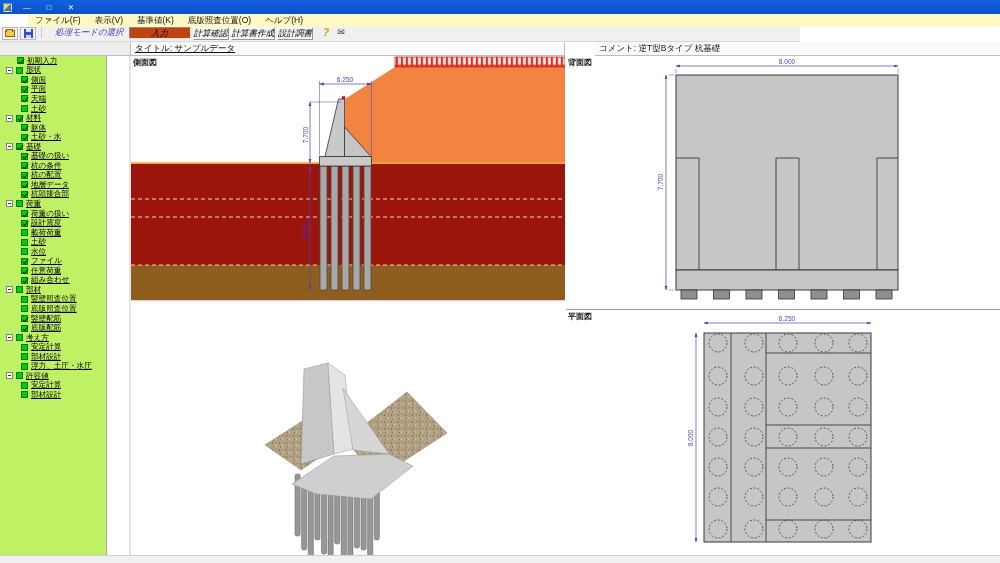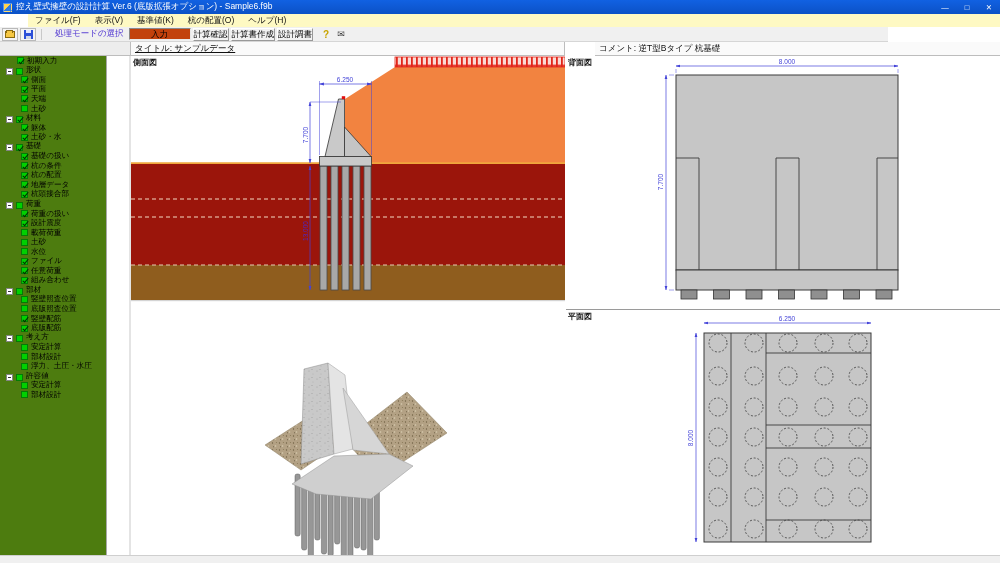--- a/index.html
+++ b/index.html
@@ -14,22 +14,22 @@
     background:linear-gradient(135deg,#ffd34d 0 45%,#2d7ae0 45% 100%); border:1px solid #fff3; }
   .title-text { flex:1; white-space:nowrap; overflow:hidden; }
   .winbtns { display:flex; height:100%; }
   .winbtn { width:22px; height:100%; display:flex; align-items:center; justify-content:center;
     font-size:7.5px; color:#fff; }
 
   .menubar { position:absolute; top:14px; left:0; width:1000px; height:13px;
     background:#fef9c3; display:flex; align-items:center; font-size:8.5px; color:#111;margin-left:28px; }
   .menu-item { padding:0 7px; }
 
-  .toolbar { position:absolute; top:27px; left:0; width:888px; height:15px;
-    background:#f0f0f0; border-bottom:1px solid #d6d6d6; display:flex; align-items:center; font-size:8.5px; }
+  .toolbar { position:absolute; top:27px; left:0; width:800px; height:15px;
+    background:#f0f0f0; border-bottom:1px solid #d6d6d6; display:flex; align-items:flex-start; font-size:8.5px;font-style:italic; }
   .tbtn-ico { width:16px; height:13px; margin-left:2px; border:1px solid #b9b9b9;
     background:#f4f4f4; display:flex; align-items:center; justify-content:center; position:relative; }
   .ico-folder { width:10px; height:7px; background:#f7c843; border:1px solid #8a6a10; position:relative; }
   .ico-folder::before { content:""; position:absolute; top:-2px; left:0; width:5px; height:2px;
     background:#f7c843; border:1px solid #8a6a10; border-bottom:none; }
   .ico-floppy { width:9px; height:9px; background:#2b4fd8; position:relative; }
   .ico-floppy::before { content:""; position:absolute; top:0; left:2px; width:5px; height:3px; background:#dfe6ff; }
   .ico-floppy::after { content:""; position:absolute; bottom:0; left:2px; width:5px; height:3px; background:#cfd6e8; }
   .tb-sep { width:1px; height:11px; background:#c9c9c9; margin:0 5px; }
   .mode-label { color:#4a2fd0; margin:0 5px 0 8px; }
@@ -41,25 +41,25 @@
   .ico-mail { font-size:9px; color:#333; margin-left:8px; }
 
   
   .hdr { position:absolute; top:42px; height:14px; background:#fafafa; border-bottom:1px solid #bdbdbd;
     font-size:8.5px; display:flex; align-items:center; padding-left:4px; color:#111; }
   .hdr-blank { left:0; width:131px; background:#ededed; border-right:1px solid #bdbdbd; }
   .hdr-title { left:131px; width:434px; border-right:1px solid #bdbdbd;text-decoration:underline; }
   .hdr-comment { left:595px; width:435px; }
 
   
-  .sidebar { position:absolute; top:56px; left:0; width:107px; height:499px; background:#4d7c0f;
-    border-right:1px solid #a8a8a8; overflow:hidden; font-size:7.6px; color:#000; }
+  .sidebar { position:absolute; top:56px; left:0; width:107px; height:499px; background:#bef264;
+    border-right:1px solid #a8a8a8; overflow:hidden; font-size:7.6px; color:#000;text-decoration:underline; }
   .trow { display:flex; align-items:center; height:9.55px; white-space:nowrap; }
   .trow.lvl0.leaf { padding-left:17px; }
-  .trow.lvl0.folder { padding-left:6px;align-items:flex-end; }
+  .trow.lvl0.folder { padding-left:6px; }
   .trow.lvl1 { padding-left:21px; }
   .exp { width:7px; height:7px; border:1px solid #848484; background:#fff; margin-right:3px; flex:none;
     display:flex; align-items:center; justify-content:center; }
   .exp::after { content:""; width:3px; height:1px; background:#333; }
   .cb { width:7px; height:7px; background:#00d000; border:1px solid #057a05; margin-right:3px;
     position:relative; flex:none; }
   .cb.on::after { content:""; position:absolute; left:1.8px; top:-0.5px; width:2.2px; height:5px;
     border:solid #002b00; border-width:0 1.4px 1.4px 0; transform:rotate(40deg); }
   .tlabel { overflow:hidden; }
 
@@ -73,33 +73,32 @@
 
   .statusbar { position:absolute; left:0; top:555px; width:1000px; height:8px;
     background:#f0f0f0; border-top:1px solid #cfcfcf; }
   .splitter { position:absolute; top:56px; left:129px; width:2px; height:499px; background:#e4e4e4; }
 </style>
 </head>
 <body>
 
 <div class="titlebar">
   <span class="appicon"></span>
-  <span class="title-text">控え壁式擁壁の設計計算 Ver.6 (底版拡張オプション) - Sample6.f9b</span>
   <span class="winbtns">
     <span class="winbtn">—</span>
     <span class="winbtn">□</span>
     <span class="winbtn">✕</span>
   </span>
 </div>
 
 <div class="menubar">
   <span class="menu-item">ファイル(F)</span>
   <span class="menu-item">表示(V)</span>
   <span class="menu-item">基準値(K)</span>
-  <span class="menu-item">杭の配置(O)</span>
+  <span class="menu-item">底版照査位置(O)</span>
   <span class="menu-item">ヘルプ(H)</span>
 </div>
 
 <div class="toolbar">
   <span class="tbtn-ico">
       <span class="ico-folder"></span>
     </span>
   <span class="tbtn-ico">
       <span class="ico-floppy"></span>
     </span>

